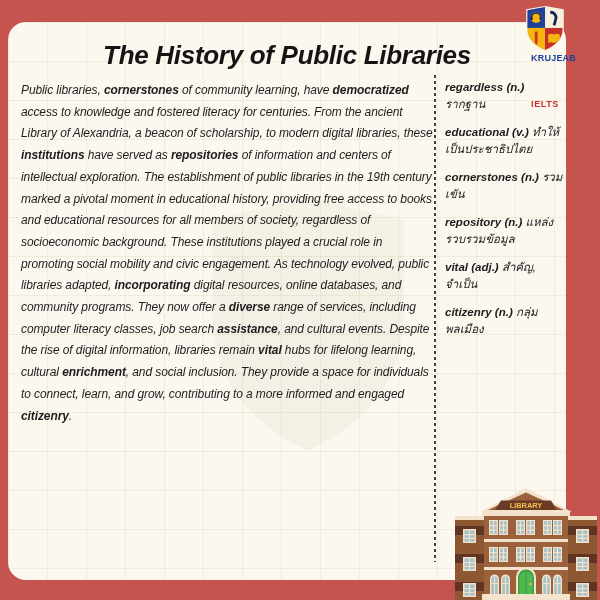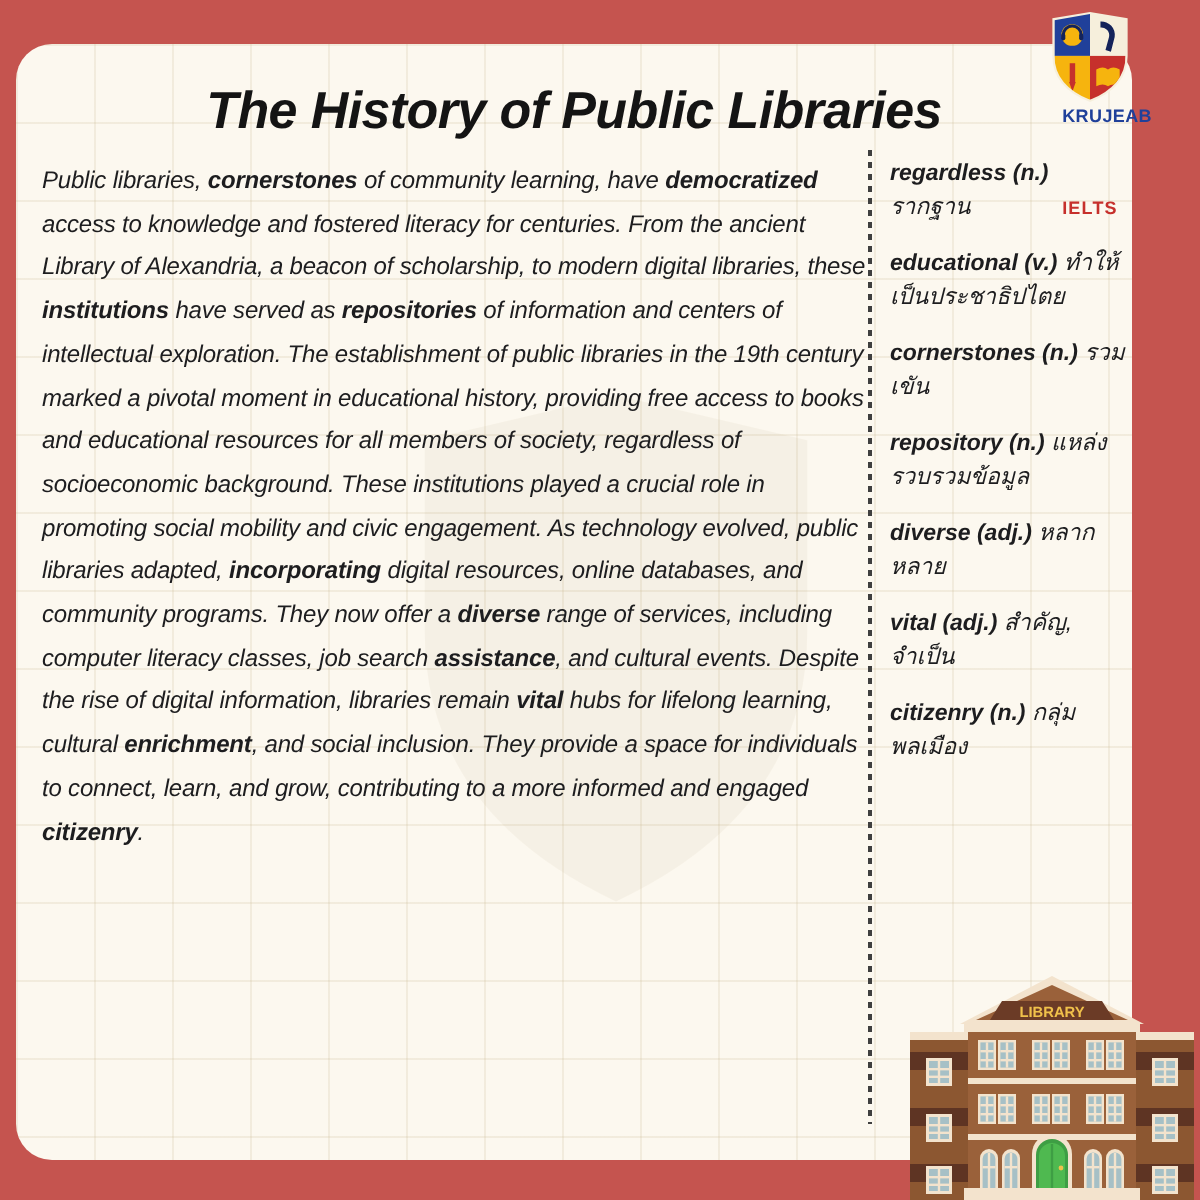--- a/index.html
+++ b/index.html
@@ -63,21 +63,20 @@
 
     <p class="article"><span>Public libraries, </span><b>cornerstones</b><span> of community learning, have </span><b>democratized</b><span> access to knowledge and fostered literacy for centuries. From the ancient Library of Alexandria, a beacon of scholarship, to modern digital libraries, these </span><b>institutions</b><span> have served as </span><b>repositories</b><span> of information and centers of intellectual exploration. The establishment of public libraries in the 19th century marked a pivotal moment in educational history, providing free access to books and educational resources for all members of society, regardless of socioeconomic background. These institutions played a crucial role in promoting social mobility and civic engagement. As technology evolved, public libraries adapted, </span><b>incorporating</b><span> digital resources, online databases, and community programs. They now offer a </span><b>diverse</b><span> range of services, including computer literacy classes, job search </span><b>assistance</b><span>, and cultural events. Despite the rise of digital information, libraries remain </span><b>vital</b><span> hubs for lifelong learning, cultural </span><b>enrichment</b><span>, and social inclusion. They provide a space for individuals to connect, learn, and grow, contributing to a more informed and engaged </span><b>citizenry</b><span>.</span></p>
 
     <div class="divider"></div>
 
     <div class="vocab">
         <div class="vocab-item"><span class="vw">regardless</span><span class="vp"> (n.) </span><span class="vt">รากฐาน</span></div>
         <div class="vocab-item"><span class="vw">educational</span><span class="vp"> (v.) </span><span class="vt">ทำให้เป็นประชาธิปไตย</span></div>
         <div class="vocab-item"><span class="vw">cornerstones</span><span class="vp"> (n.) </span><span class="vt">รวมเขัน</span></div>
         <div class="vocab-item"><span class="vw">repository</span><span class="vp"> (n.) </span><span class="vt">แหล่งรวบรวมข้อมูล</span></div>
-        <div class="vocab-item"><span class="vw">diverse</span><span class="vp"> (adj.) </span><span class="vt">หลากหลาย</span></div>
         <div class="vocab-item"><span class="vw">vital</span><span class="vp"> (adj.) </span><span class="vt">สำคัญ, จำเป็น</span></div>
         <div class="vocab-item"><span class="vw">citizenry</span><span class="vp"> (n.) </span><span class="vt">กลุ่มพลเมือง</span></div>
       </div>
 
   </div>
 
   <div class="logo">
     <svg width="42" height="46" viewBox="0 0 40 44">
       <defs>
         <clipPath id="shieldClip">

